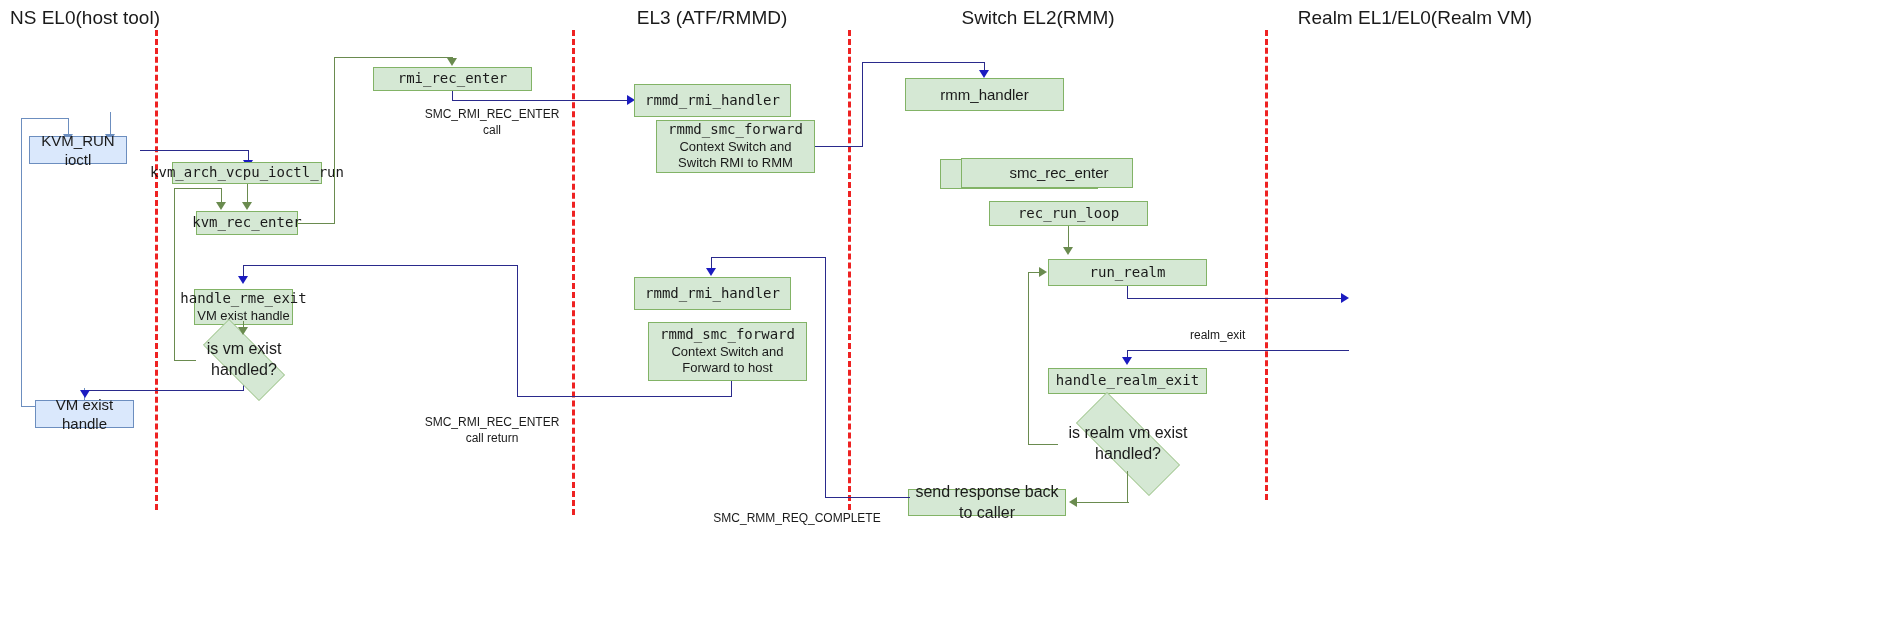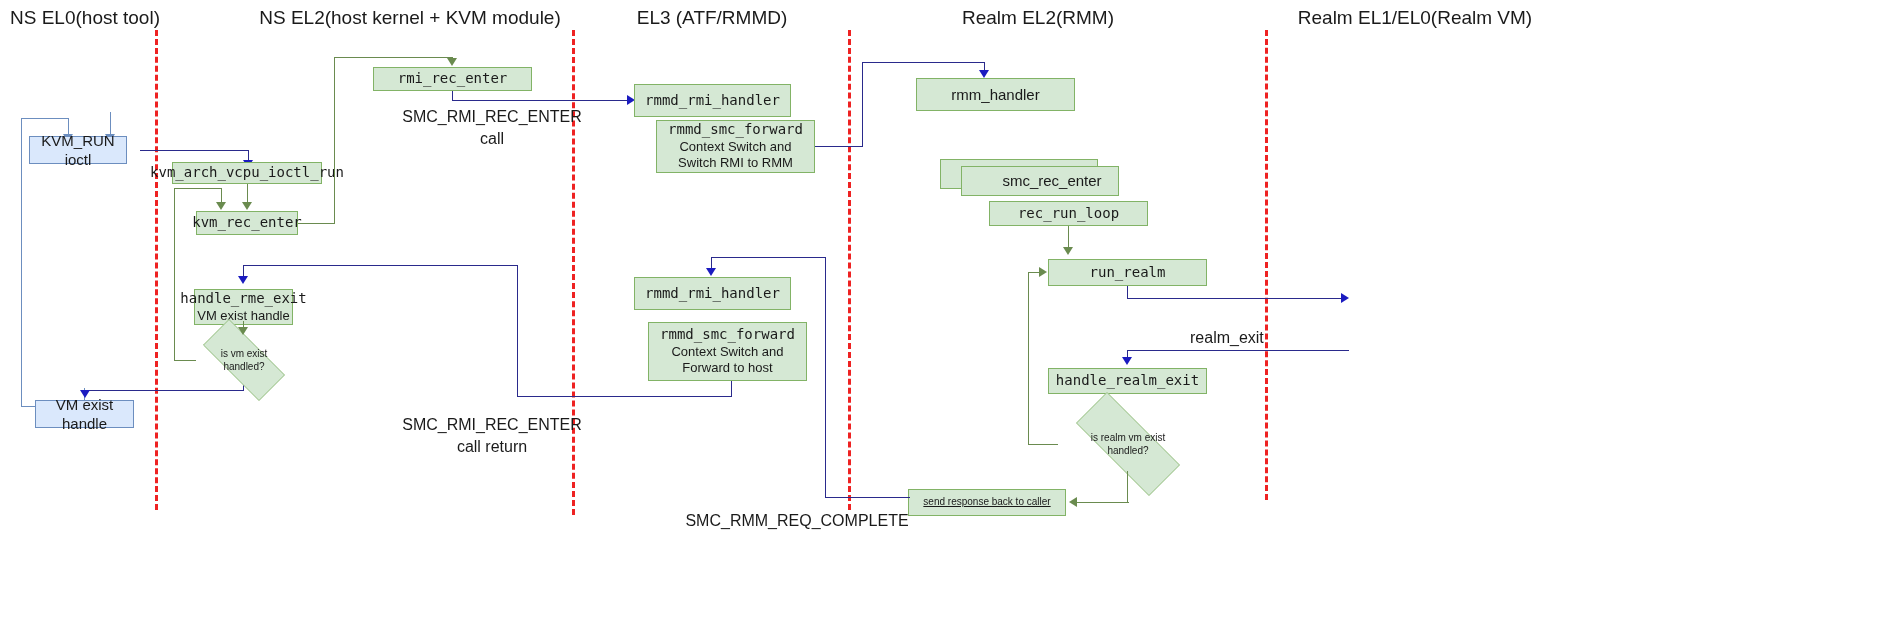--- a/index.html
+++ b/index.html
@@ -61,21 +61,21 @@
   .diamond .dshape{
     position:absolute;inset:0;
     background:#d5e8d4;
     border:1px solid #82b366;
     transform:rotate(45deg) scale(.707);
     transform-origin:center;
   }
   .diamond .dtext{
     position:relative;z-index:2;
     font-family:"Liberation Sans", sans-serif;
-    font-size:10px;line-height:1.3;text-align:center;color:#1a1a1a;
+    font-size:16px;line-height:1.3;text-align:center;color:#1a1a1a;
     white-space:pre-line;
   }
 
   
   .edge{position:absolute;}
   .h{height:0;}
   .v{width:0;}
   .green-line{border-top:1.5px solid #6a8b4f;}
   .green-line-v{border-left:1.5px solid #6a8b4f;}
   .navy-line{border-top:1.5px solid #2a2a8c;}
@@ -91,37 +91,36 @@
   .ad-navy{border-top:8px solid #1b1bc0;}
   .ad-blue{border-top:8px solid #6c8ebf;}
   .ar-navy{border-left:8px solid #1b1bc0;}
   .ar-green{border-left:8px solid #6a8b4f;}
   .al-green{border-right:8px solid #6a8b4f;}
 
   
   .edge-label{
     position:absolute;
     font-family:"Liberation Sans", sans-serif;
-    font-size:16px;
+    font-size:12px;
     color:#1a1a1a;
     white-space:nowrap;
     text-align:center;
     line-height:1.35;
   }
   .center-lbl{transform:translateX(-50%);}
 </style>
 </head>
 <body>
 
 <div id="canvas">
 
   <div class="lane-title" style="left:85px;top:7px;">NS EL0(host tool)</div>
-  <div class="lane-title" style="left:410px;top:7px;">NS EL2(host kernel + KVM module)</div>
   <div class="lane-title" style="left:712px;top:7px;">EL3 (ATF/RMMD)</div>
-  <div class="lane-title" style="left:1038px;top:7px;">Realm EL2(RMM)</div>
+  <div class="lane-title" style="left:1038px;top:7px;">Switch EL2(RMM)</div>
   <div class="lane-title" style="left:1415px;top:7px;">Realm EL1/EL0(Realm VM)</div>
 
   <div class="lane-sep" style="left:155px;height:480px;"></div>
   <div class="lane-sep" style="left:572px;height:485px;"></div>
   <div class="lane-sep" style="left:848px;height:480px;"></div>
   <div class="lane-sep" style="left:1265px;height:470px;"></div>
 
   <div class="edge v blue-line-v" style="left:21px;top:118px;height:288px;"></div>
   <div class="edge h blue-line" style="left:21px;top:406px;width:63px;"></div>
   <div class="edge v blue-line-v" style="left:84px;top:388px;height:19px;"></div>
@@ -239,29 +238,29 @@
   <div class="arrow arr-down ad-navy" style="left:706px;top:268px;"></div>
   <div class="edge v navy-line-v" style="left:825px;top:257px;height:240px;"></div>
 
   <div class="edge v navy-line-v" style="left:731px;top:381px;height:16px;"></div>
 
   <div class="edge h navy-line" style="left:825px;top:497px;width:85px;"></div>
   <div class="edge-label center-lbl" style="left:797px;top:510px;">
     <span>SMC_RMM_REQ_COMPLETE</span>
   </div>
 
-  <div class="node green sans" style="left:905px;top:78px;width:159px;height:33px;margin-left:11px;">
+  <div class="node green sans" style="left:905px;top:78px;width:159px;height:33px;">
     <span>rmm_handler</span>
   </div>
 
   <div class="node green sans" style="left:940px;top:119px;width:158px;height:30px;margin-top:40px;">
     <span>handle_ns_smc</span>
   </div>
 
-  <div class="node green sans" style="left:961px;top:166px;width:158px;height:30px;padding-left:24px;">
+  <div class="node green sans" style="left:961px;top:158px;width:172px;height:30px;padding-left:24px;">
     <span>smc_rec_enter</span>
   </div>
 
   <div class="node green mono" style="left:989px;top:201px;width:159px;height:25px;">
     <span>rec_run_loop</span>
   </div>
 
   <div class="node green mono" style="left:1048px;top:259px;width:159px;height:27px;">
     <span>run_realm</span>
   </div>
@@ -270,21 +269,21 @@
     <span>handle_realm_exit</span>
   </div>
 
   <div class="diamond" style="left:1055px;top:413px;width:146px;height:62px;">
     <div class="dshape"></div>
     <div class="dtext">is realm vm exist
 handled?</div>
   </div>
 
   <div class="node green sans" style="left:908px;top:489px;width:158px;height:27px;">
-    <span style="font-size:10px;text-decoration:underline;">send response back to caller</span>
+    <span style="font-size:16px;">send response back to caller</span>
   </div>
 
   <div class="edge v green-line-v" style="left:1068px;top:226px;height:22px;"></div>
   <div class="arrow arr-down ad-green" style="left:1063px;top:247px;"></div>
 
   <div class="edge v green-line-v" style="left:1028px;top:272px;height:172px;"></div>
   <div class="edge h green-line" style="left:1028px;top:272px;width:12px;"></div>
   <div class="arrow arr-right ar-green" style="left:1039px;top:267px;"></div>
   <div class="edge h green-line" style="left:1028px;top:444px;width:30px;"></div>
 

